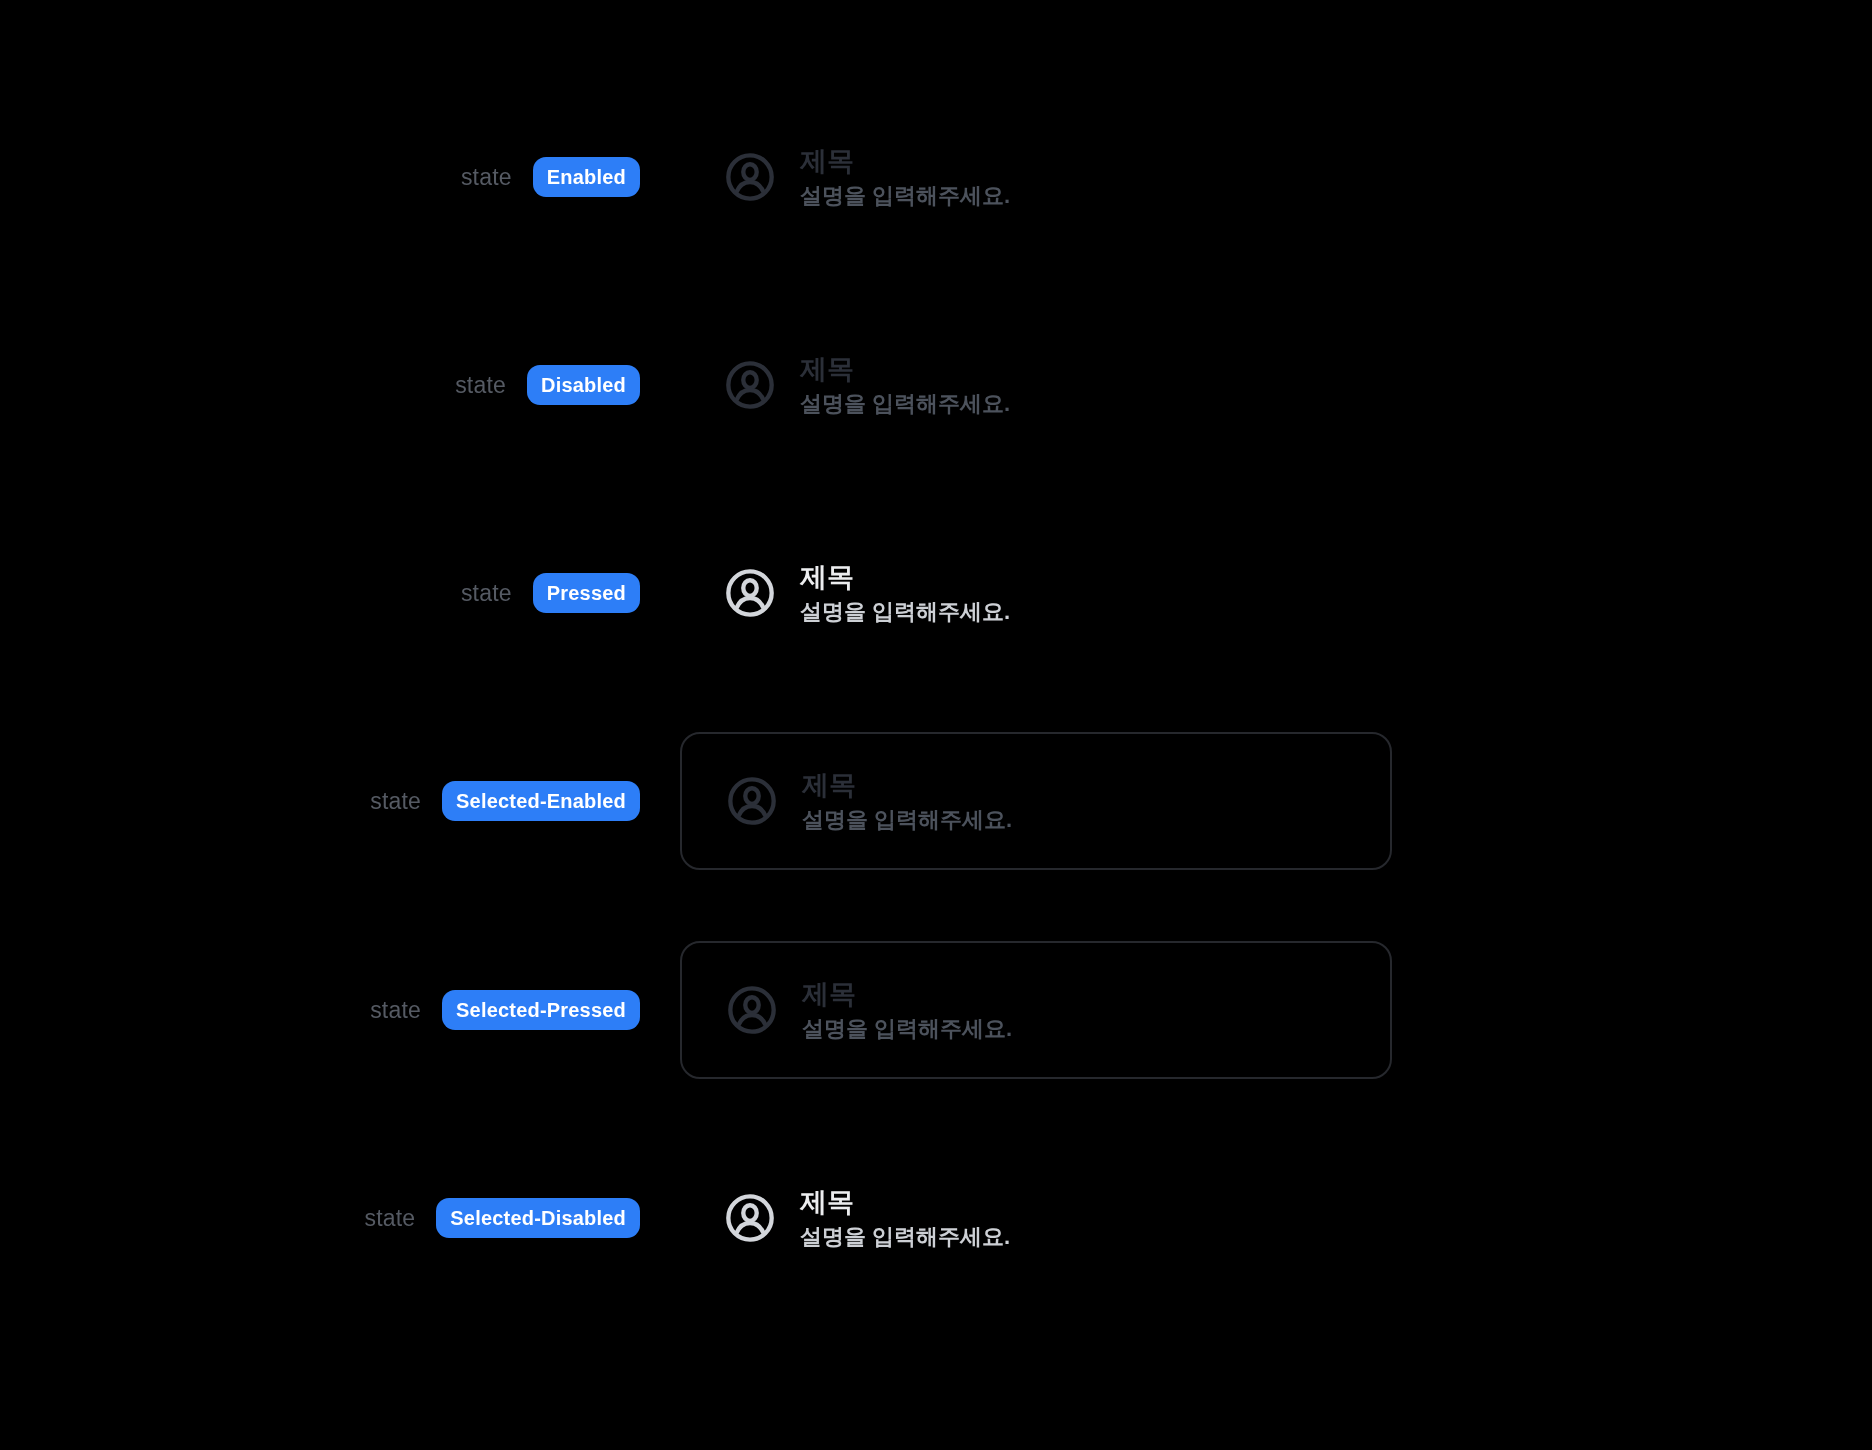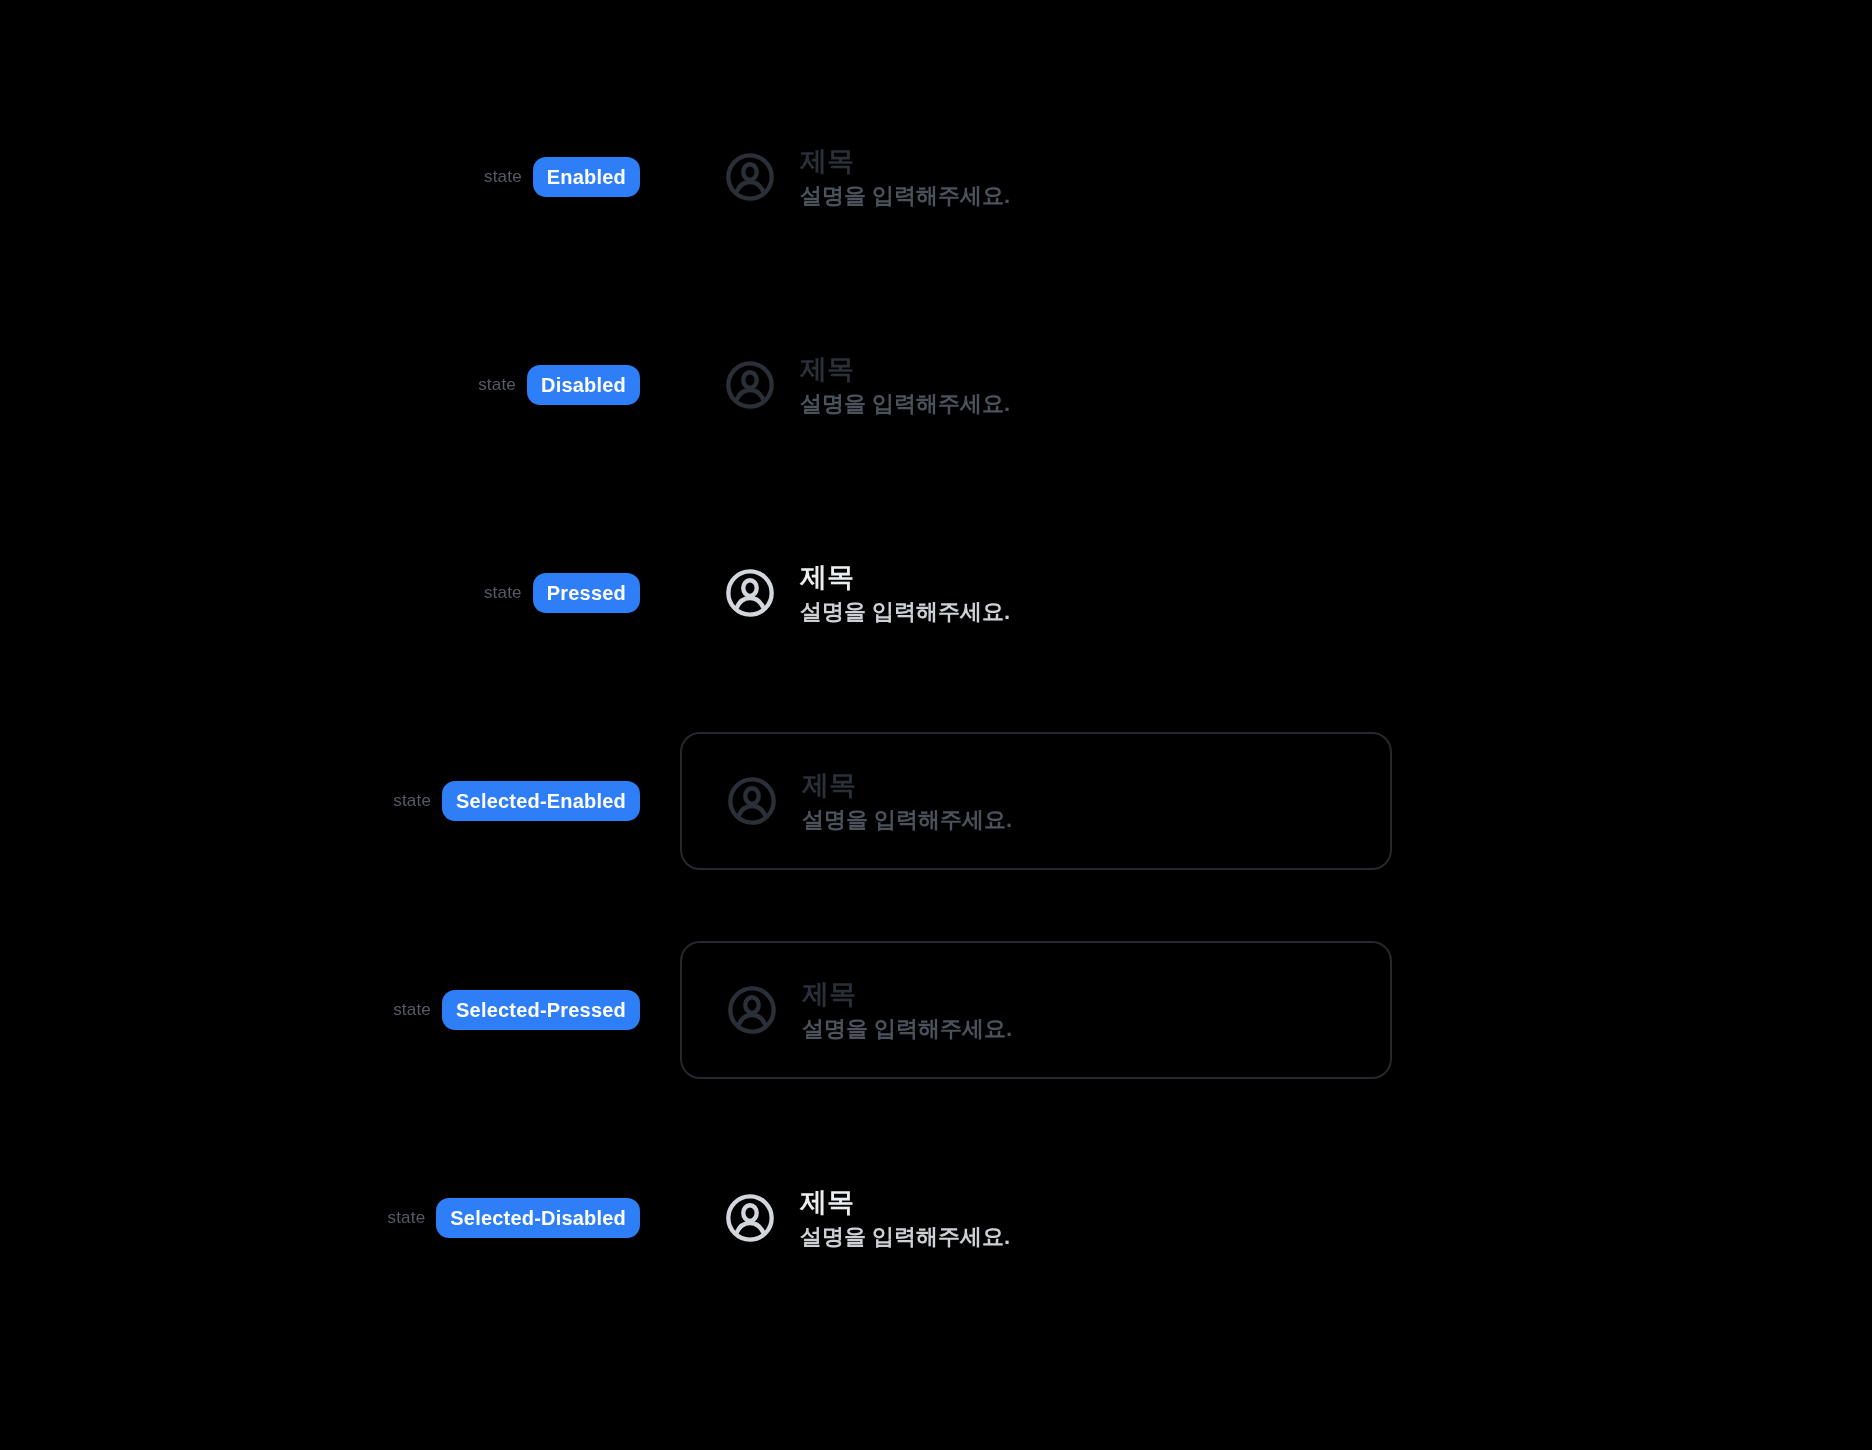--- a/index.html
+++ b/index.html
@@ -27,35 +27,36 @@
     right: 1232px;
     top: 50%;
     transform: translateY(-50%);
     display: flex;
     align-items: center;
     gap: 11px;
     white-space: nowrap;
   }
   .state-label {
     color: var(--state_label, #555A63);
-    font-size: 17px;
+    font-size: 23px;
     font-weight: 400;
     letter-spacing: 0.2px;
   }
   .badge {
     display: flex;
     align-items: center;
     height: 40px;
     padding: 0 14px;
     border-radius: 13px;
     background: var(--badge, #2D7EF7);
     color: var(--badge_text, #fff);
     font-size: 20px;
     font-weight: 700;
     letter-spacing: 0.2px;
+    margin-left: 10px;
   }
   
   .component {
     position: absolute;
     left: 680px;
     top: 0;
     width: 712px;
     height: 138px;
     box-sizing: border-box;
     border-radius: 20px;

